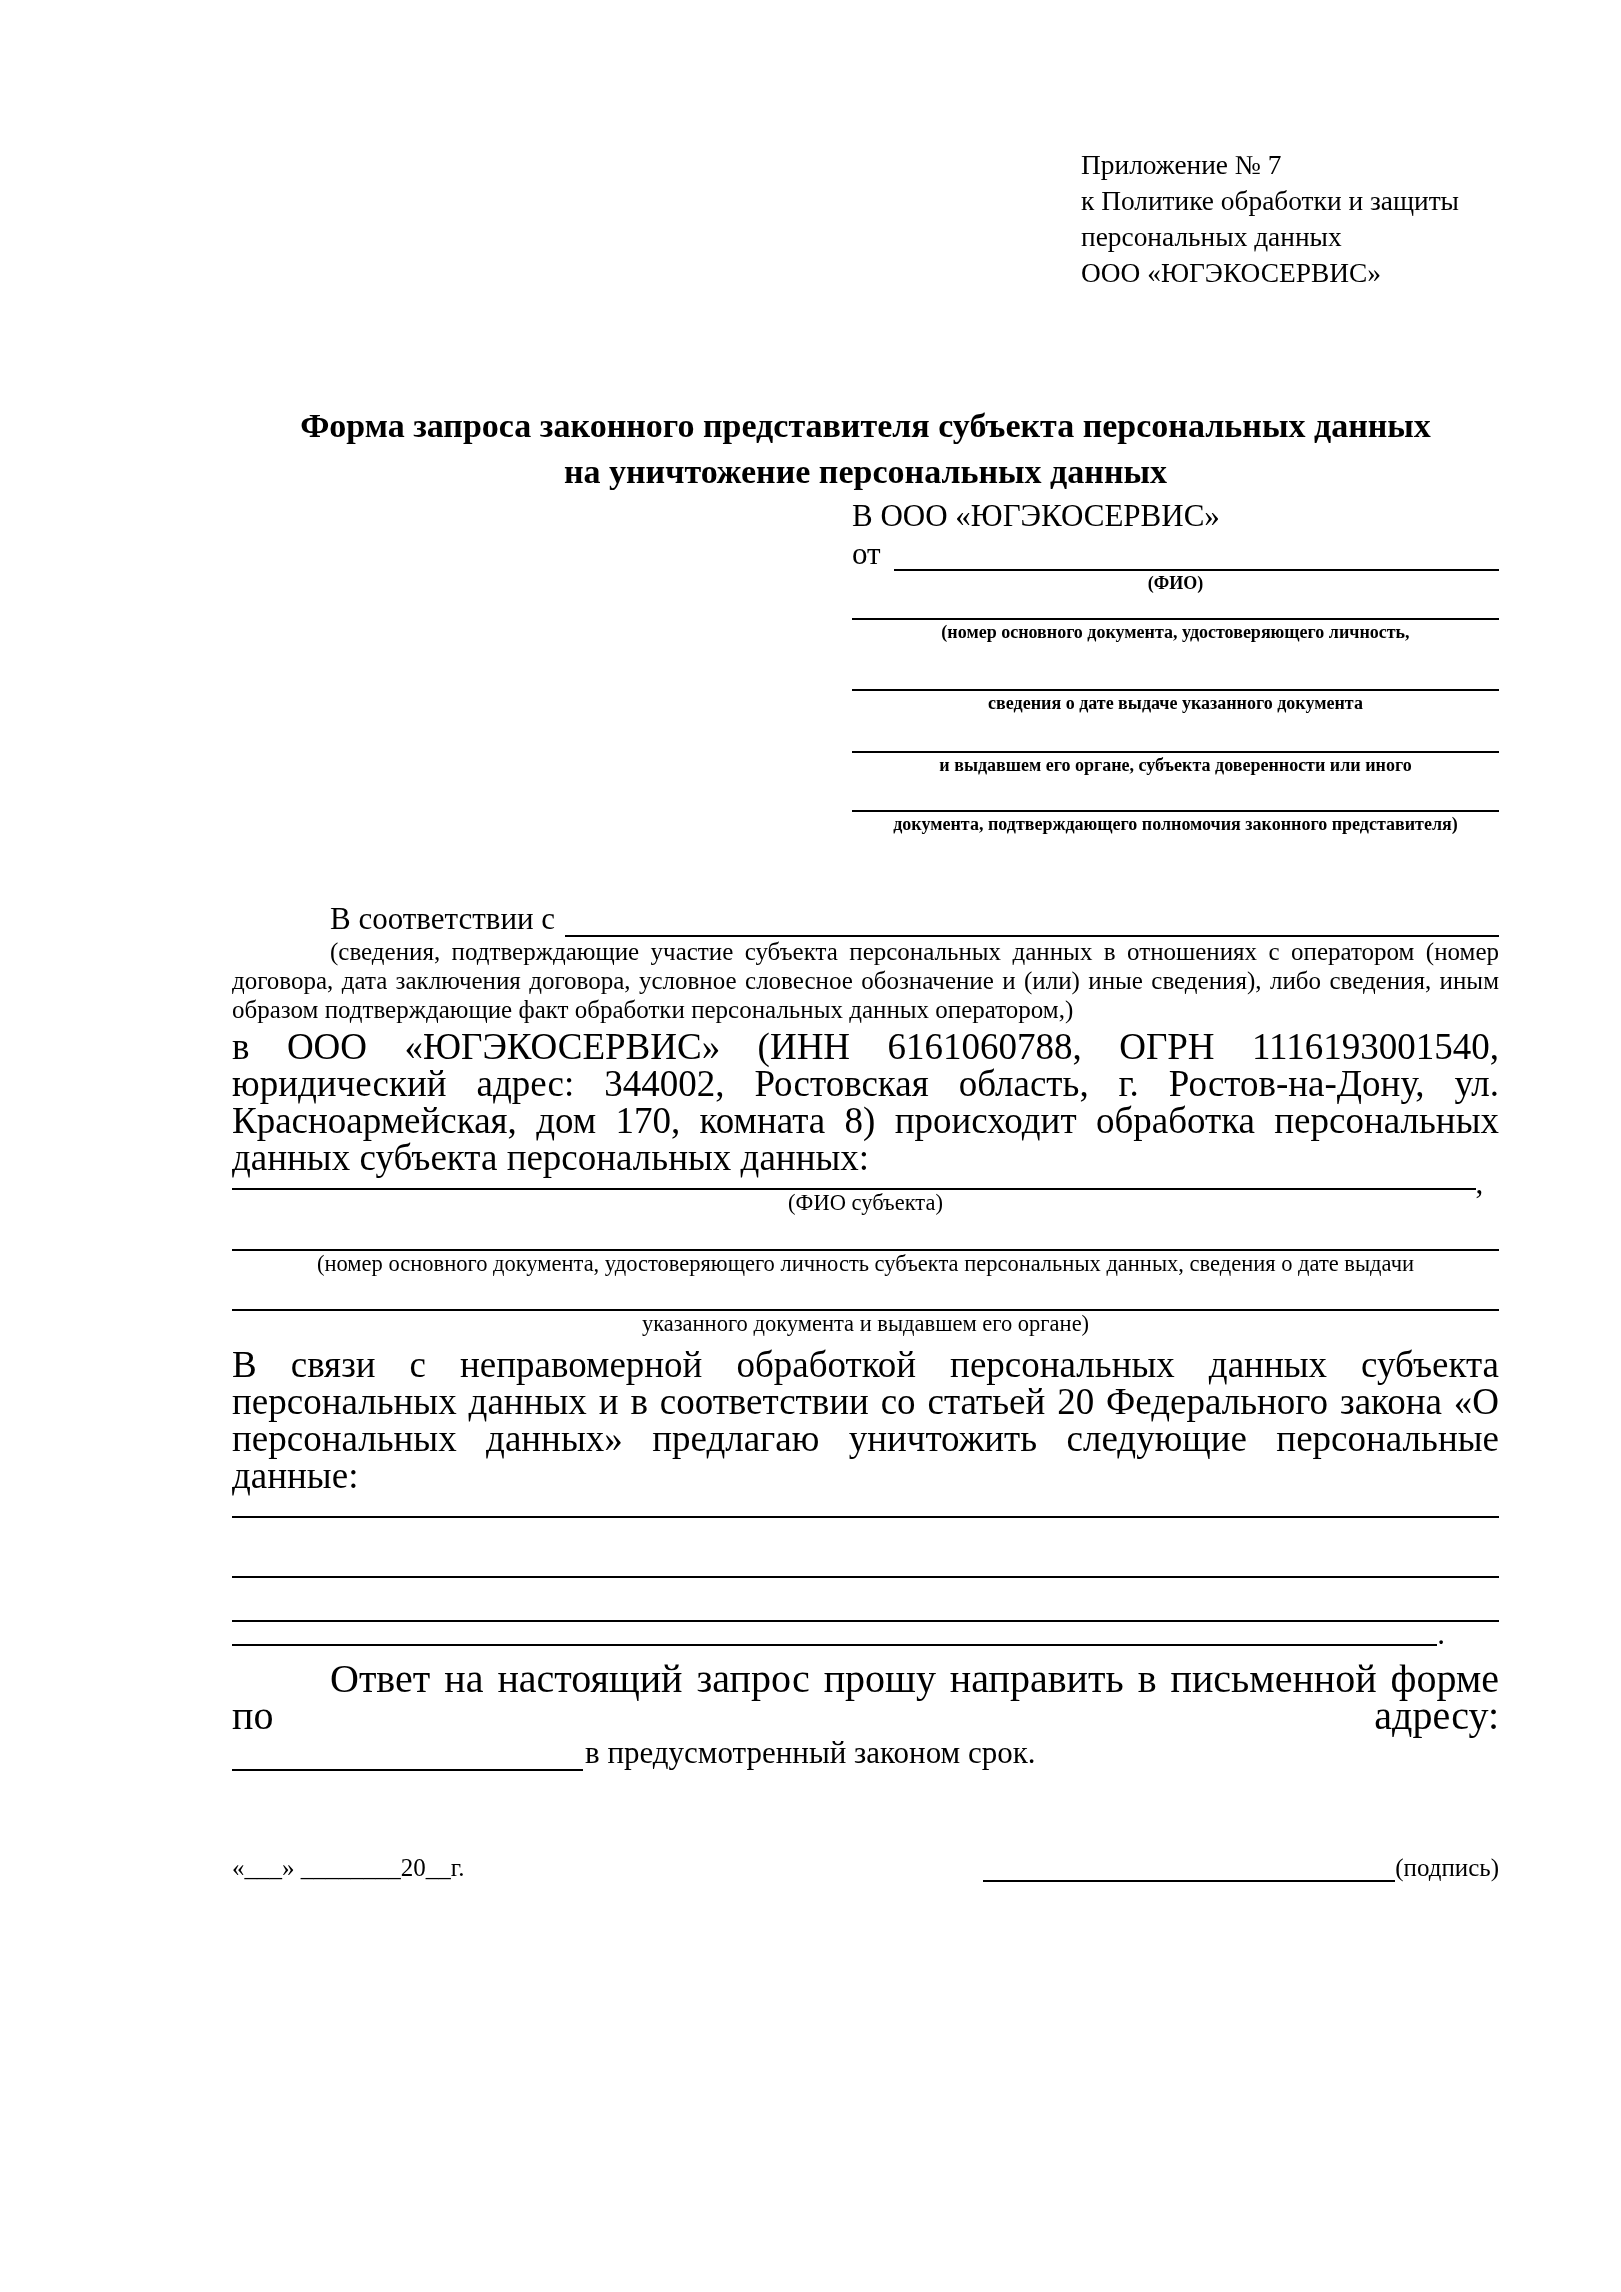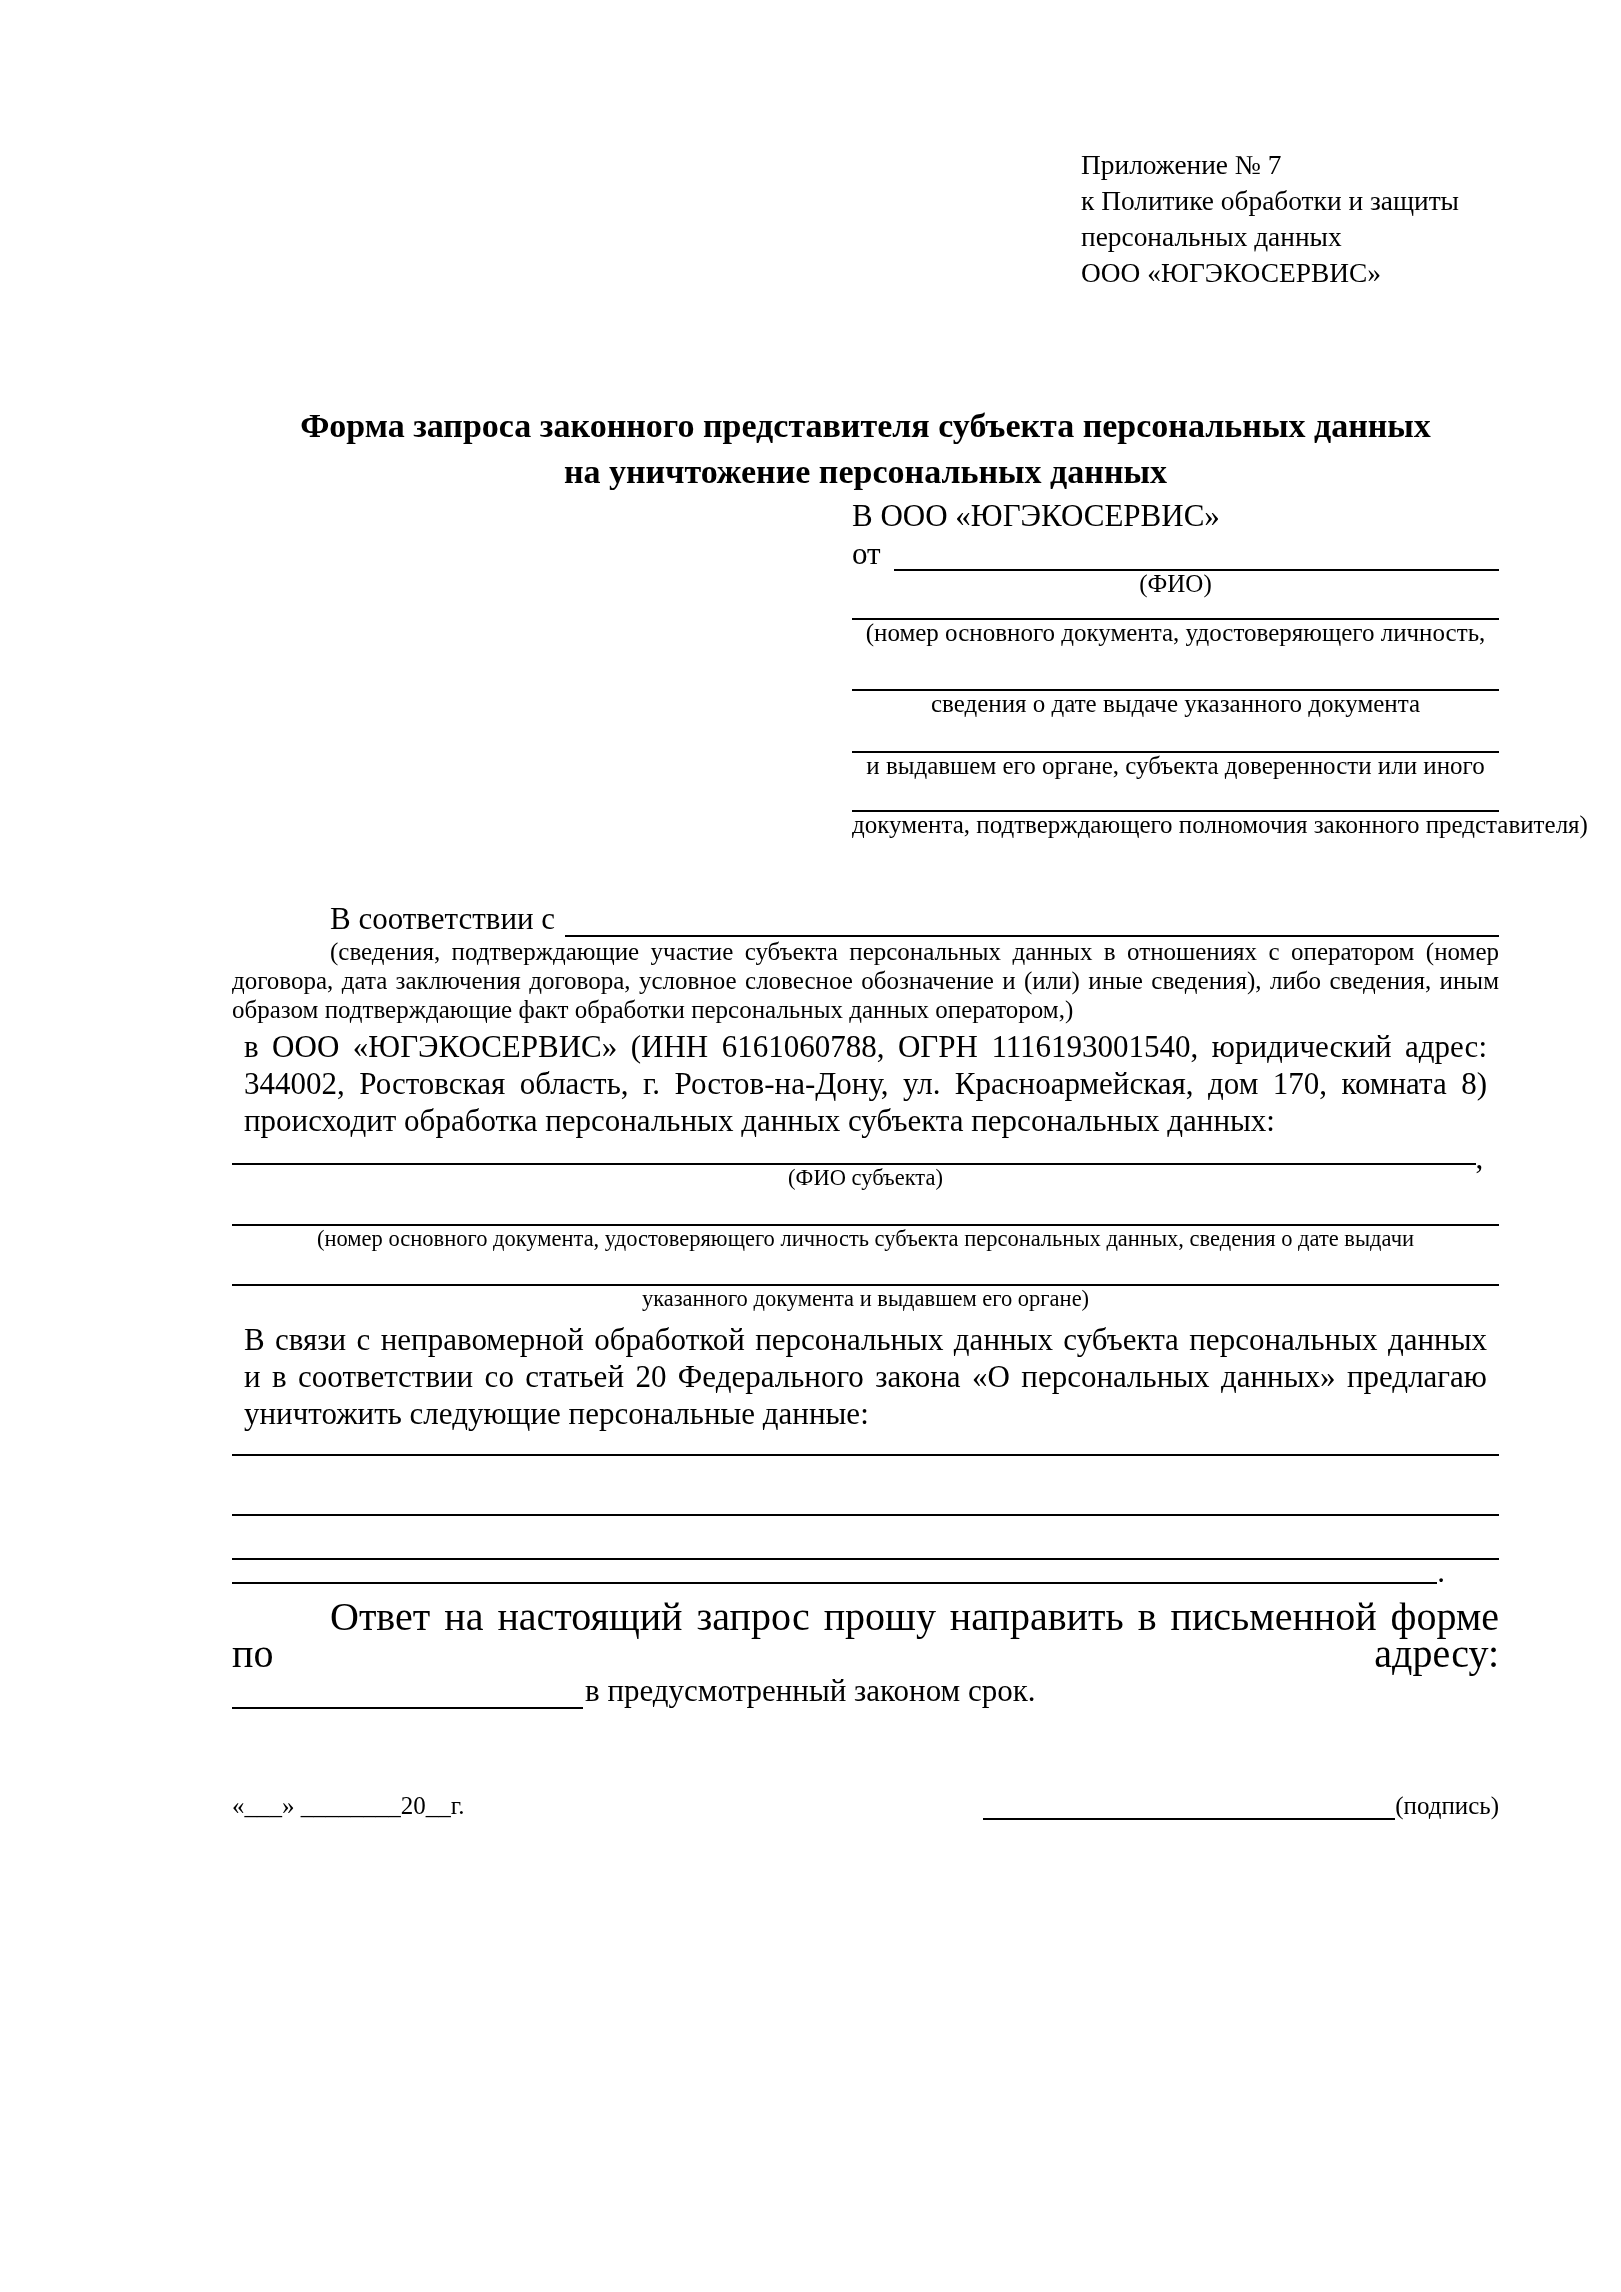--- a/index.html
+++ b/index.html
@@ -45,23 +45,24 @@
     display: flex;
     height: 35px;
     line-height: 35px;
   }
   .from-row .label { margin-right: 13.7px; }
   .fillline {
     flex: 1 1 auto;
     border-bottom: 2.9px solid #000;
   }
   .cap {
-    font-size: 25px;
+    font-size: 18px;
     line-height: 25.5px;
     white-space: nowrap;
+    font-weight: bold;
   }
   .addressee .cap { text-align: center; }
   .uline {
     height: 0;
     border-bottom: 2.9px solid #000;
   }
   .u-full { width: 100%; }
   .mt22 { margin-top: 21.6px; }
   .mt44 { margin-top: 43px; }
   .mt36 { margin-top: 35px; }
@@ -79,22 +80,22 @@
   
   .note {
     margin: 0;
     font-size: 25px;
     line-height: 29px;
     text-align: justify;
     text-indent: 98px;
   }
   
   .body-par {
-    margin: 12px;
-    font-size: 31px;
+    margin: 0;
+    font-size: 37px;
     line-height: 37px;
     text-align: justify;
   }
   .body-par.mt4  { margin-top: 3.9px; }
   .body-par.mt10 { margin-top: 9.8px; }
   
   .comma-row {
     display: flex;
     height: 13.7px;
     line-height: 13.7px;

